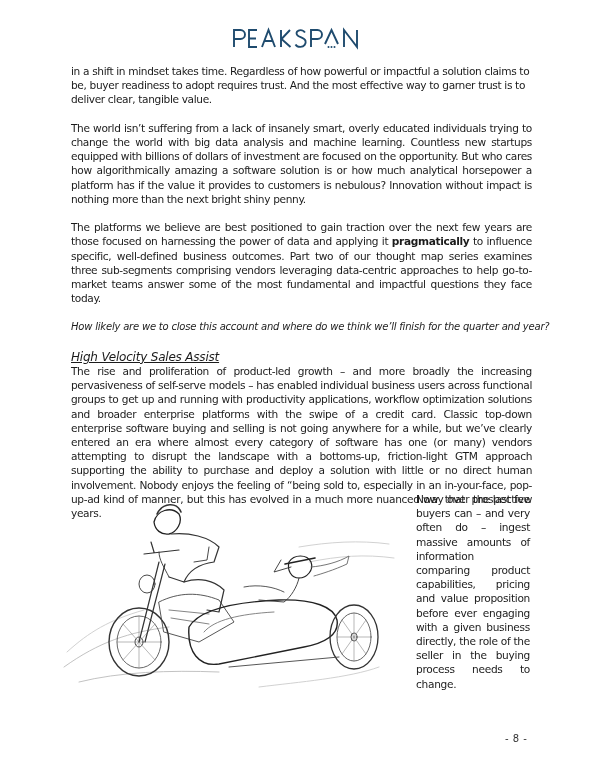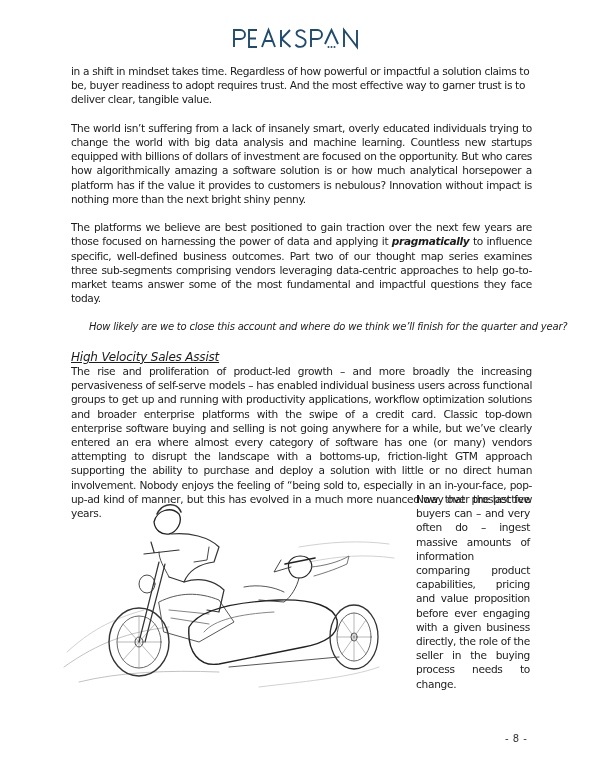--- a/index.html
+++ b/index.html
@@ -85,21 +85,21 @@
       color: #1b1b1b;
     }
     .page-number {
       position: absolute;
       left: 505px;
       top: 733px;
       font-size: 10px;
       color: #333;
       letter-spacing: 0.5px;
     }
-    b.em-strong { font-weight: bold; font-style: italic; }
+    b.em-strong { font-weight: bold; }
   </style>
 </head>
 <body>
 
 <div class="page">
 
   <div class="logo">
     <svg width="140" height="26" viewBox="0 0 140 26">
       <g fill="none" stroke="#1f4b6e" stroke-width="1.9" stroke-linejoin="miter">
 
@@ -127,21 +127,21 @@
     </svg>
   </div>
 
   <div class="content">
     <p class="para left">in a shift in mindset takes time. Regardless of how powerful or impactful a solution claims to be, buyer readiness to adopt requires trust. And the most effective way to garner trust is to deliver clear, tangible value.</p>
 
     <p class="para">The world isn’t suffering from a lack of insanely smart, overly educated individuals trying to change the world with big data analysis and machine learning. Countless new startups equipped with billions of dollars of investment are focused on the opportunity. But who cares how algorithmically amazing a software solution is or how much analytical horsepower a platform has if the value it provides to customers is nebulous? Innovation without impact is nothing more than the next bright shiny penny.</p>
 
     <p class="para"><span>The platforms we believe are best positioned to gain traction over the next few years are those focused on harnessing the power of data and applying it </span><b class="em-strong">pragmatically</b><span> to influence specific, well-defined business outcomes. Part two of our thought map series examines three sub-segments comprising vendors leveraging data-centric approaches to help go-to-market teams answer some of the most fundamental and impactful questions they face today.</span></p>
 
-    <p class="question" style="margin-bottom:16px;margin-left:18px;">How likely are we to close this account and where do we think we’ll finish for the quarter and year?</p>
+    <p class="question" style="margin-bottom:16px;">How likely are we to close this account and where do we think we’ll finish for the quarter and year?</p>
 
     <p class="section-heading">High Velocity Sales Assist</p>
     <p class="para no-gap">The rise and proliferation of product-led growth – and more broadly the increasing pervasiveness of self-serve models – has enabled individual business users across functional groups to get up and running with productivity applications, workflow optimization solutions and broader enterprise platforms with the swipe of a credit card. Classic top-down enterprise software buying and selling is not going anywhere for a while, but we’ve clearly entered an era where almost every category of software has one (or many) vendors attempting to disrupt the landscape with a bottoms-up, friction-light GTM approach supporting the ability to purchase and deploy a solution with little or no direct human involvement. Nobody enjoys the feeling of “being sold to, especially in an in-your-face, pop-up-ad kind of manner, but this has evolved in a much more nuanced way over the last few years.</p>
   </div>
 
   <div class="bottom-area">
     <svg class="illustration" viewBox="0 0 345 200">
       <g fill="none" stroke="#555" stroke-width="0.9" stroke-linecap="round" stroke-linejoin="round">
 
         <path d="M5 175 C40 150 70 140 110 135" stroke="#bbb"></path>

